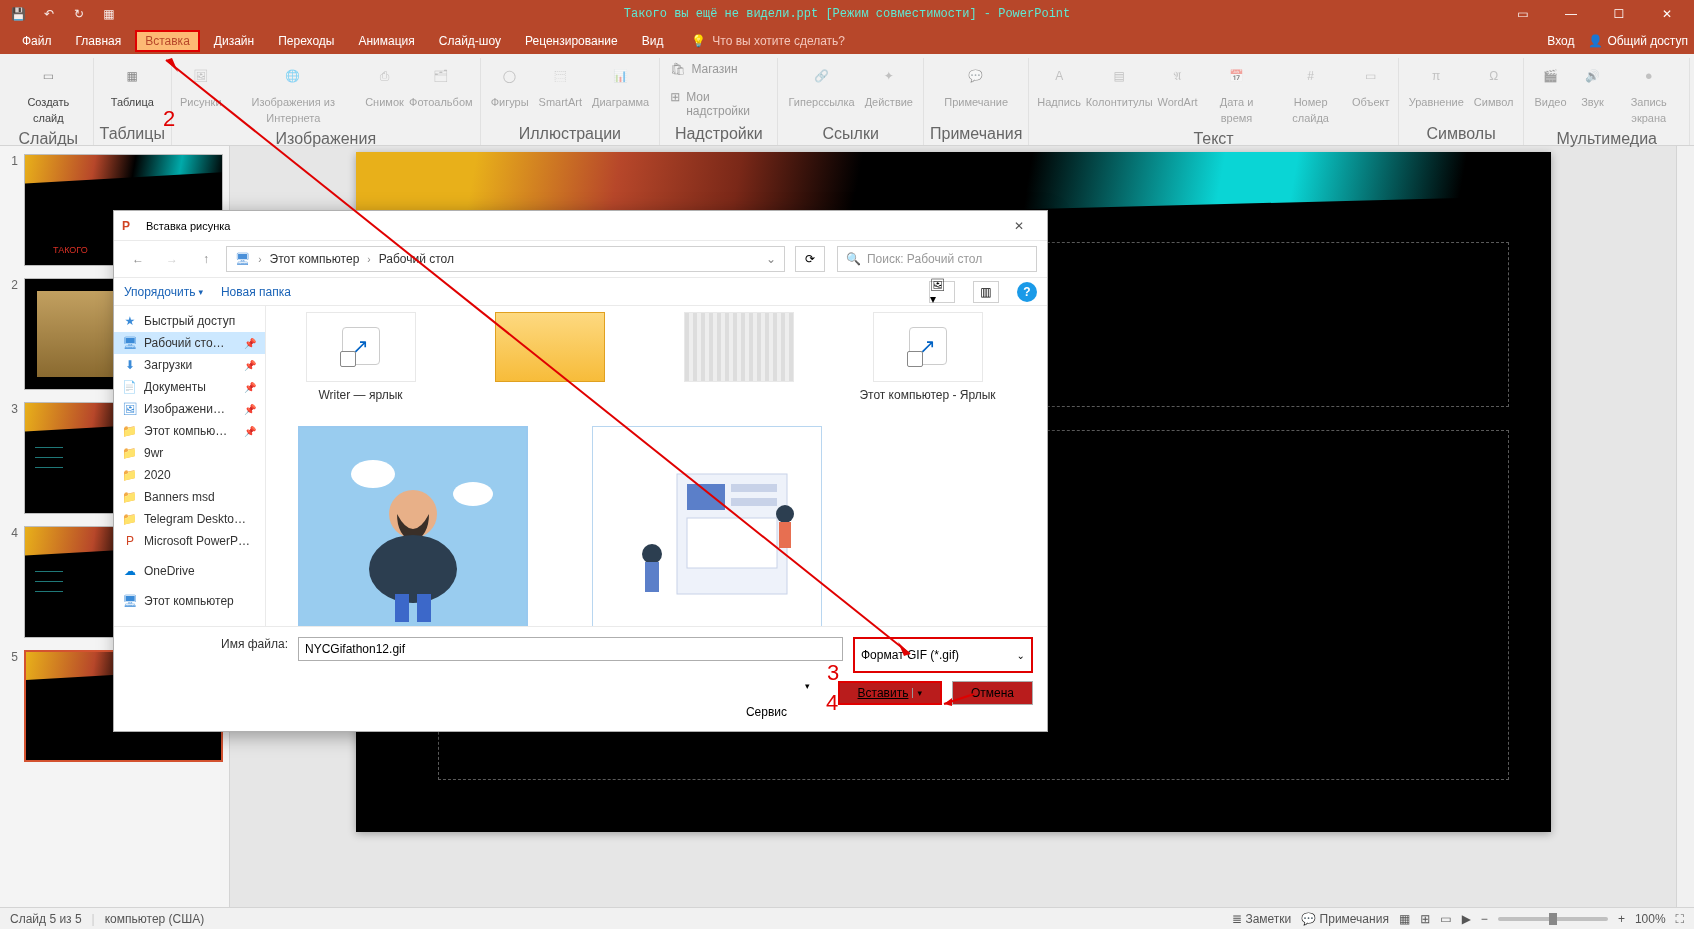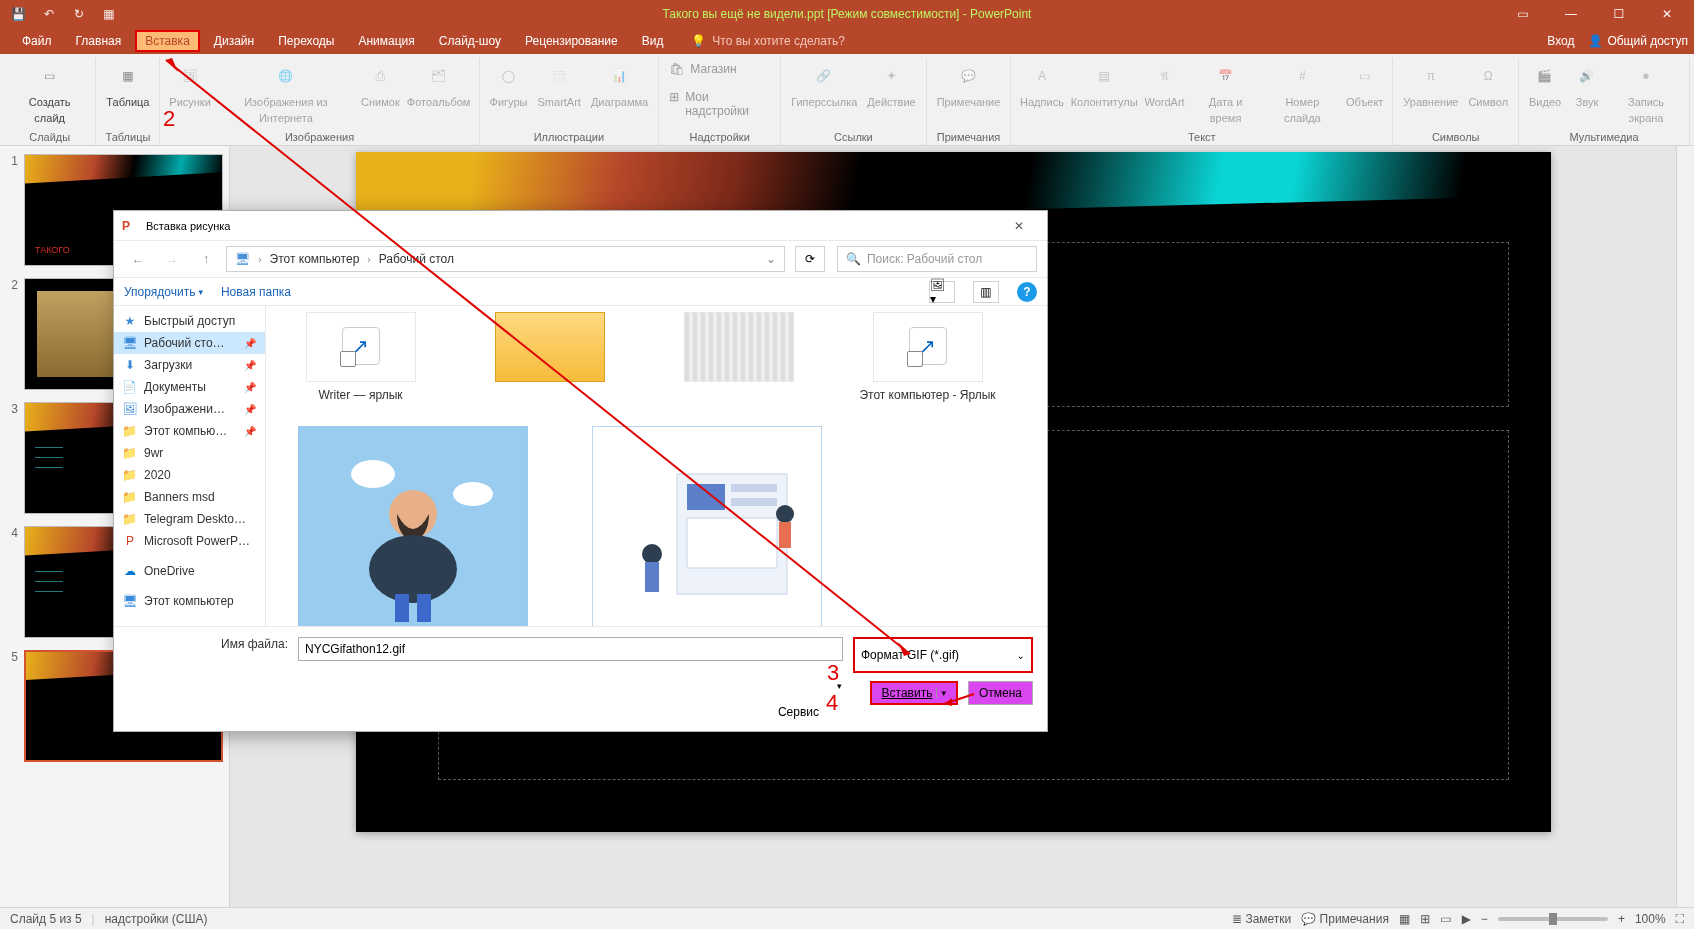--- a/index.html
+++ b/index.html
@@ -1,35 +1,35 @@
 <!DOCTYPE html>
 <html><head>
 <meta charset="utf-8">
 <style>
 *{box-sizing:border-box;margin:0;padding:0;font-family:"Segoe UI",Arial,sans-serif;font-size:12px;}
 body{background:#fff;width:1694px;height:929px;overflow:hidden;position:relative;}
 .titlebar{background:#B7472A;height:28px;display:flex;align-items:center;color:#fff;position:relative;}
 .qat{display:flex;gap:8px;padding:0 8px;align-items:center;height:100%;}
 .qat-btn{width:22px;height:22px;display:flex;align-items:center;justify-content:center;color:#fff;opacity:.9;}
-.title-center{position:absolute;left:50%;transform:translateX(-50%);font-size:12px;color:#bef264;}
+.title-center{position:absolute;left:50%;transform:translateX(-50%);font-size:12px;color:#5eead4;font-family:Liberation Mono, monospace;}
 .title-right{margin-left:auto;display:flex;align-items:center;gap:2px;padding-right:4px;}
 .win-btn{width:46px;height:28px;display:flex;align-items:center;justify-content:center;color:#fff;}
 .menubar{background:#B7472A;height:26px;display:flex;align-items:center;color:#fff;padding-left:12px;gap:4px;}
 .menu-item{padding:4px 10px;cursor:pointer;}
 .menu-item.active{background:#fdba74;color:#B7472A;border:2px solid #E00000;padding:2px 8px;}
 .menu-right{margin-left:auto;display:flex;align-items:center;gap:14px;padding-right:6px;}
 .tell-me{color:#F4C7BC;font-size:12px;margin-left:14px;display:flex;align-items:center;gap:6px;}
 .ribbon{background:#F1F1F1;height:92px;border-bottom:1px solid #D4D4D4;display:flex;padding:4px 4px 0 4px;position:relative;}
 .ribbon-group{display:flex;flex-direction:column;align-items:center;padding:0 6px;border-right:1px solid #E1E1E1;}
 .ribbon-controls{display:flex;gap:2px;flex:1;}
 .rbtn{display:flex;flex-direction:column;align-items:center;justify-content:flex-start;padding:2px 4px;min-width:40px;cursor:pointer;color:#444;}
 .rbtn.disabled{opacity:.45;}
 .ricon{width:32px;height:32px;display:flex;align-items:center;justify-content:center;color:#888;}
 .rlabel{font-size:11px;text-align:center;line-height:16px;margin-top:2px;}
-.group-caption{font-size:11px;color:#666;text-align:center;padding:2px 0;}
+.group-caption{font-size:16px;color:#666;text-align:center;padding:2px 0;}
 .app-body{display:flex;height:calc(929px - 28px - 26px - 92px - 22px);background:#E6E6E6;}
 .thumb-panel{width:230px;background:#F4F4F4;border-right:1px solid #D4D4D4;overflow:hidden;padding:8px 6px;position:relative;}
 .thumb-row{display:flex;gap:6px;margin-bottom:12px;}
 .thumb-num{width:12px;font-size:12px;color:#666;text-align:right;}
 .thumb{width:200px;height:112px;background:#000;border:1px solid #BDBDBD;position:relative;overflow:hidden;}
 .thumb.selected{border:2px solid #D35230;}
 .thumb-swoosh{position:absolute;top:0;left:0;right:0;height:26%;background:linear-gradient(100deg,#E8B01A 0%,#B7472A 35%,#000 55%,#0AA 78%,#000 100%);clip-path:polygon(0 0,100% 0,100% 60%,0 100%);}
 .slide-area{flex:1;display:flex;align-items:flex-start;justify-content:center;padding:6px 30px;overflow:hidden;position:relative;}
 .slide{width:1195px;height:680px;background:#000;position:relative;box-shadow:0 2px 8px rgba(0,0,0,.3);}
 .slide-swoosh{position:absolute;top:0;left:0;right:0;height:75px;background:linear-gradient(100deg,#E8B01A 0%,#E8B01A 10%,#B7472A 22%,#7a2818 32%,#000 42%,#000 56%,#0AD5D5 72%,#0AD5D5 78%,#000 92%);clip-path:polygon(0 0,100% 0,100% 58%,0 100%);}
@@ -67,21 +67,21 @@
 .file-thumb.sm{width:110px;height:70px;border:1px solid #e8e8e8;}
 .file-thumb.selected{border:2px solid #99C9EF;background:#EAF4FD;}
 .file-label{font-size:12px;color:#333;text-align:center;}
 .shortcut-badge{position:absolute;width:38px;height:38px;background:#fff;border:1px solid #ccc;border-radius:4px;display:flex;align-items:center;justify-content:center;top:14px;left:50%;transform:translateX(-50%);}
 .shortcut-arrow{position:absolute;bottom:-3px;left:-3px;width:16px;height:16px;background:#fff;border:1px solid #888;border-radius:2px;}
 .dlg-footer{padding:10px 14px 12px 14px;display:flex;flex-direction:column;gap:8px;border-top:1px solid #EAEAEA;}
 .footer-row{display:flex;gap:10px;}
 .footer-label{width:160px;text-align:right;font-size:12px;color:#333;}
 .file-input{flex:1;height:24px;border:1px solid #AEAEAE;padding:0 6px;font-size:12px;}
 .filetype{width:180px;height:24px;border:2px solid #E00000;padding:16px 6px;display:flex;align-items:center;justify-content:space-between;font-size:12px;}
-.dlg-btn{height:24px;padding:0 10px;border:1px solid #ADADAD;background:#d946ef;display:flex;align-items:center;gap:4px;}
+.dlg-btn{height:24px;padding:0 18px;border:1px solid #ADADAD;background:#b91c1c;display:flex;align-items:center;gap:4px;}
 .dlg-btn.primary{border:2px solid #E00000;}
 .annot{position:absolute;color:#E00000;font-size:22px;font-weight:400;font-family:Arial;z-index:50;}
 .redline{position:absolute;z-index:40;pointer-events:none;}
 svg{display:block;}
 .pin{color:#8a8a8a;font-size:10px;}
 .thumb-text{position:absolute;font-size:7px;color:#3AE0E0;left:10px;}
 </style>
 </head>
 <body>
 
@@ -283,21 +283,21 @@
     <div class="group-caption">Мультимедиа</div>
   </div>
 </div>
 
 <div class="app-body">
   <div class="thumb-panel">
     <div class="thumb-row">
         <div class="thumb-num">1</div>
       <div class="thumb">
           <div class="thumb-swoosh"></div>
-          <div style="position:absolute;bottom:10px;left:10px;color:#D93025;font-size:9px;">ТАКОГО</div>
+          <div style="position:absolute;bottom:10px;left:28px;color:#D93025;font-size:9px;">ТАКОГО</div>
         </div>
       </div>
     <div class="thumb-row">
         <div class="thumb-num">2</div>
       <div class="thumb">
           <div style="position:absolute;inset:12px 100px 12px 12px;background:linear-gradient(#c2a060,#8a6a30);"></div>
         </div>
       </div>
     <div class="thumb-row">
         <div class="thumb-num">3</div>
@@ -332,21 +332,21 @@
       </div>
       <div class="content-box"></div>
     </div>
   </div>
   <div class="vscroll"></div>
 </div>
 
 <div class="statusbar">
   <span>Слайд 5 из 5</span>
   <span style="margin:0 10px;color:#ccc;">|</span>
-  <span>надстройки (США)</span>
+  <span>компьютер (США)</span>
   <div class="status-right">
     <span>≣ <span>Заметки</span></span>
     <span>💬 <span>Примечания</span></span>
     <span>▦</span>
     <span>⊞</span>
     <span>▭</span>
     <span>▶</span>
     <span>−</span>
     <div class="zoom-slider">
         <div class="zoom-thumb"></div>

